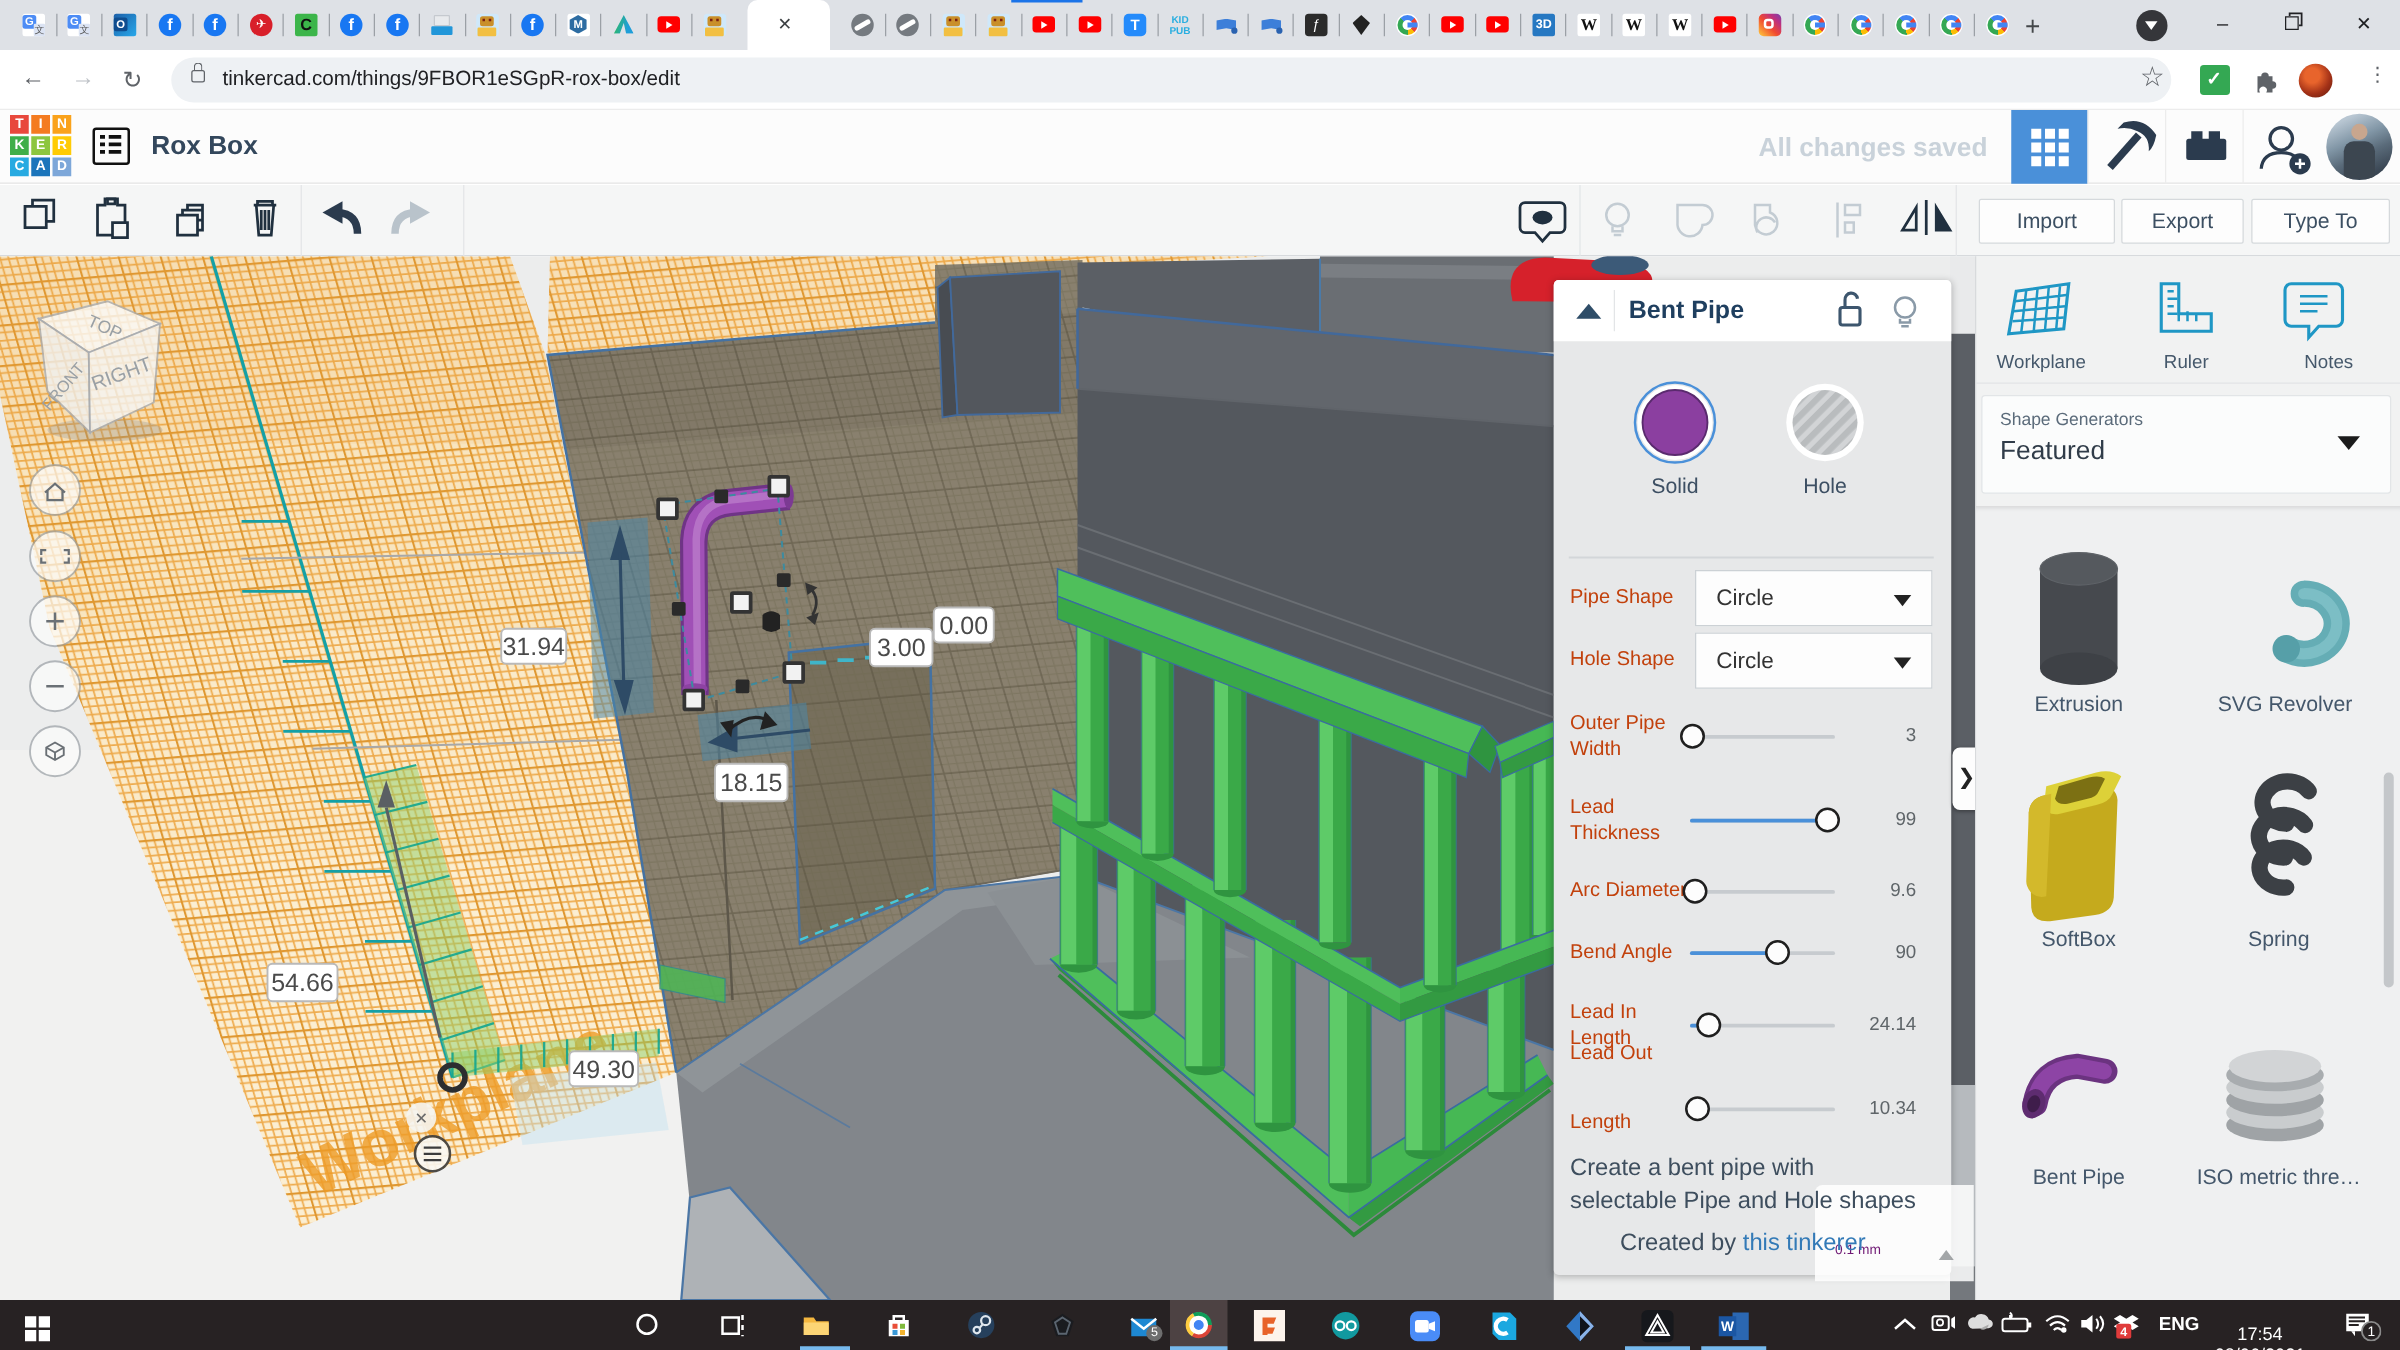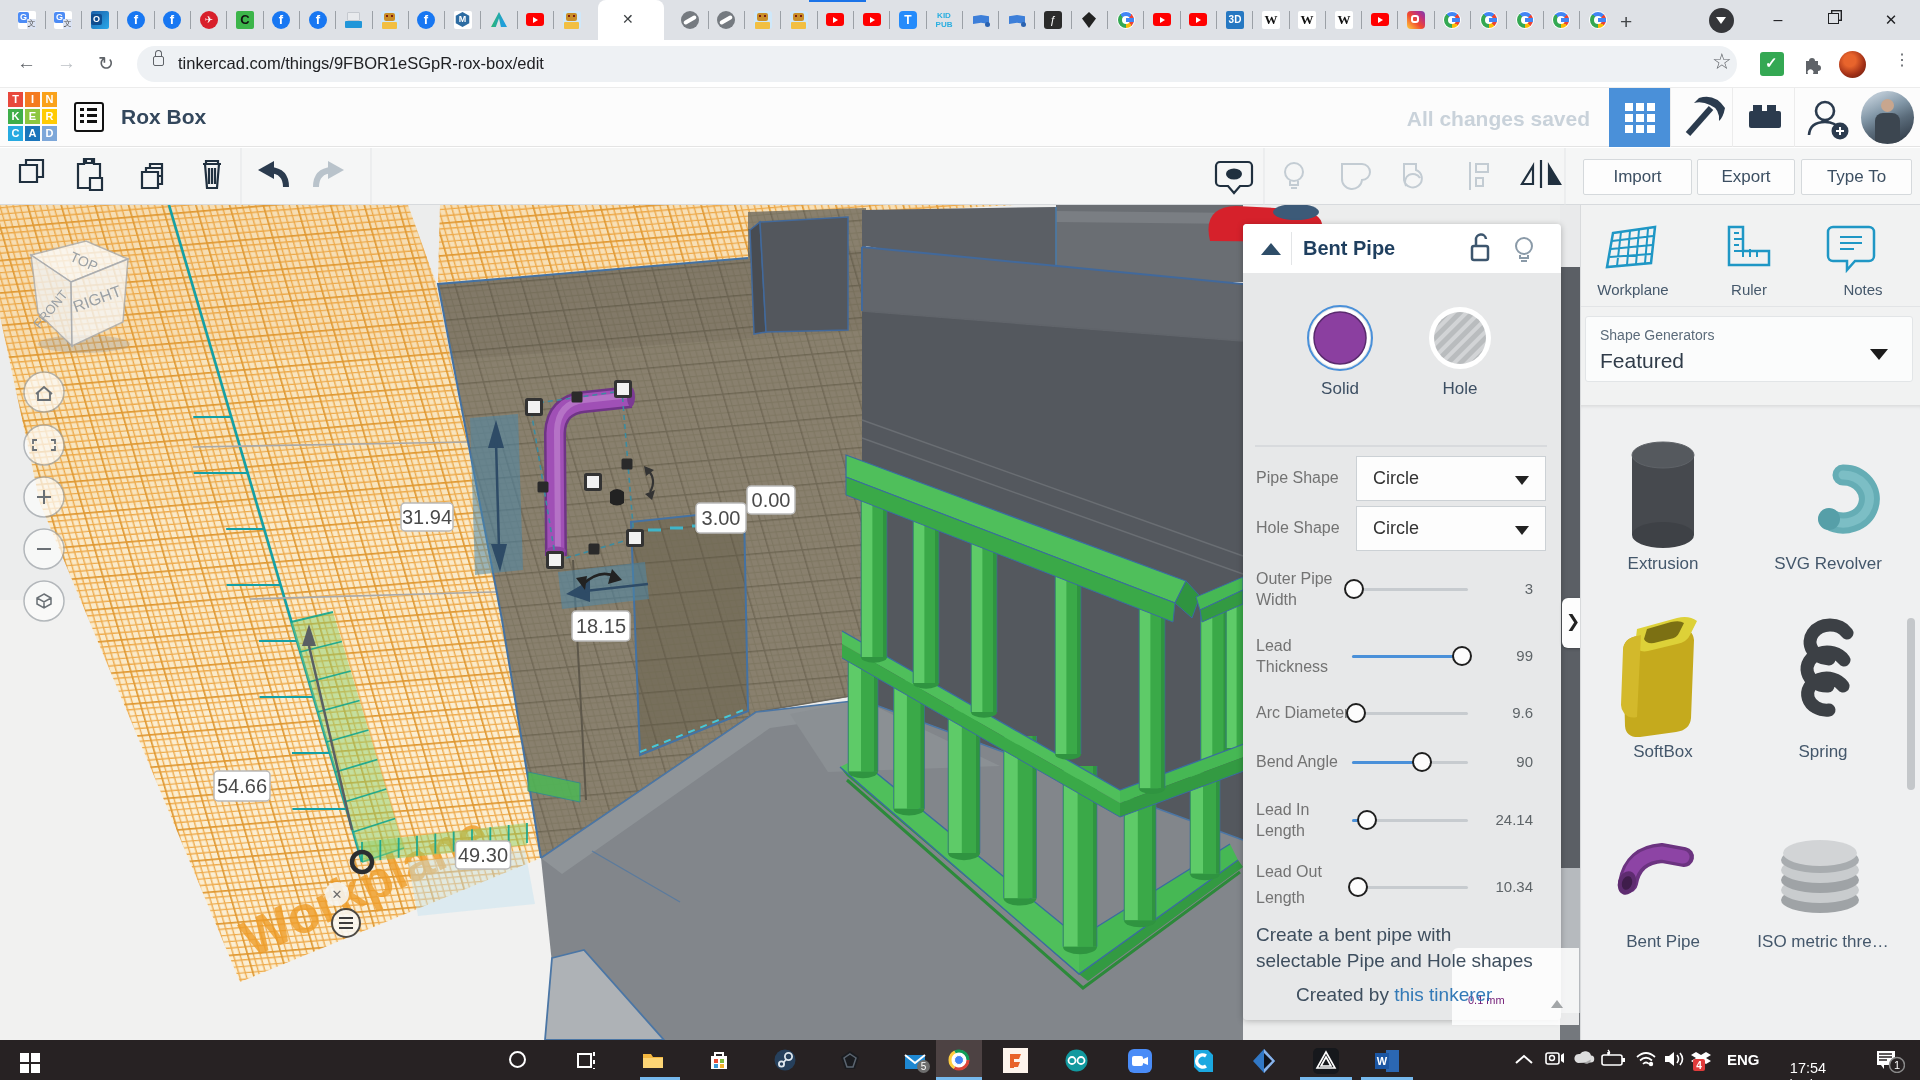--- a/index.html
+++ b/index.html
@@ -39,32 +39,32 @@
 #avatar:after{content:"";position:absolute;left:14px;top:22px;width:25px;height:30px;border-radius:8px 8px 0 0;background:#3c4650}
 
 #tktool{position:absolute;left:0;top:148px;width:1920px;height:57px;background:#f5f6f6;border-bottom:1px solid #d7dadd}
 .tbtn{position:absolute;top:11px;width:96px;height:36px;background:#fdfdfd;border:1px solid #d5d9dc;border-radius:2px;font-size:17px;color:#3c4f62;text-align:center;line-height:34px}
 
 #panel{position:absolute;left:1243px;top:224px;width:318px;height:796px;border-radius:4px;box-shadow:0 1px 6px rgba(0,0,0,0.25);background:#e7e8e9}
 #phead{position:absolute;left:0;top:0;width:318px;height:49px;background:#fff;border-radius:4px 4px 0 0}
 #ptri{position:absolute;left:18px;top:19px;width:0;height:0;border-left:10px solid transparent;border-right:10px solid transparent;border-bottom:12px solid #2e4d68}
 #psep{position:absolute;left:48px;top:8px;width:1px;height:33px;background:#e3e5e7}
 #ptitle{position:absolute;left:60px;top:13px;font-size:20px;font-weight:bold;color:#1f3f5f}
-.plab{position:absolute;font-size:16px;color:#737373;white-space:nowrap;line-height:20px}
+.plab{position:absolute;font-size:16px;color:#c2410c;white-space:nowrap;line-height:20px}
 .pval{position:absolute;left:1488px;width:45px;text-align:right;font-size:15px;color:#5f6569}
 .ptrack{position:absolute;width:116px;height:3px;background:#c7cbcf;border-radius:2px;width:116px}
 .ptrackf{position:absolute;height:3px;background:#4a90d9;border-radius:2px}
 .pknob{position:absolute;width:20px;height:20px;border-radius:50%;background:#fdfdfd;border:2.5px solid #1f1f1f}
 .pdrop{position:absolute;left:1356px;width:190px;height:45px;background:#fdfdfd;border:1px solid #ccd1d5;font-size:18px;color:#333;line-height:43px;padding-left:16px}
 .pdrop:after{content:"";position:absolute;right:16px;top:19px;border-left:7px solid transparent;border-right:7px solid transparent;border-top:9px solid #222}
 .ptxt{position:absolute;left:1256px;font-size:19px;color:#3e4e5e}
 
 #sidebar{position:absolute;left:1580px;top:205px;width:340px;height:835px;background:#f1f2f2;border-left:1px solid #d8dadc}
 .sblab{position:absolute;font-size:15px;color:#45586b;text-align:center;transform:translateX(-50%)}
-#sgcard{position:absolute;left:4px;top:111px;width:328px;height:66px;background:#fbfcfc;border:1px solid #e2e5e7;border-radius:3px}
+#sgcard{position:absolute;left:4px;top:111px;width:328px;height:79px;background:#fbfcfc;border:1px solid #e2e5e7;border-radius:3px}
 #sgcard .t1{position:absolute;left:14px;top:10px;font-size:14px;color:#5b6b7a}
 #sgcard .t2{position:absolute;left:14px;top:32px;font-size:21px;color:#303c49}
 #sgcard:after{content:"";position:absolute;right:24px;top:32px;border-left:9px solid transparent;border-right:9px solid transparent;border-top:11px solid #1b1b1b}
 #sbdiv{position:absolute;left:0;top:101px;width:340px;height:1px;background:#e2e4e6}
 #sblist{position:absolute;left:0;top:200px;width:340px;height:635px;background:#eff0f1;box-shadow:inset 0 4px 4px -3px rgba(0,0,0,0.12)}
 #sbscroll{position:absolute;left:326px;top:413px;width:8px;height:172px;background:#c4c7ca;border-radius:4px}
 
 #taskbar{position:absolute;left:0;top:1040px;width:1920px;height:40px;background:#272223}
 #tsearchbox{position:absolute;left:58px;top:1px;width:434px;height:38px;background:#fff}
 #tsearchbox span{position:absolute;left:54px;top:9px;font-size:17px;color:#3b3b3b}
@@ -773,21 +773,21 @@
 <div class="ptrack" style="left:1352px;top:761px"></div>
 <div class="ptrackf" style="left:1352px;top:761px;width:70px"></div>
 <div class="pknob" style="left:1412px;top:752px"></div>
 <div class="pval" style="top:753px">90</div>
 <div class="plab" style="left:1256px;top:800px">Lead In</div>
 <div class="plab" style="left:1256px;top:821px">Length</div>
 <div class="ptrack" style="left:1352px;top:819px"></div>
 <div class="ptrackf" style="left:1352px;top:819px;width:15px"></div>
 <div class="pknob" style="left:1357px;top:810px"></div>
 <div class="pval" style="top:811px">24.14</div>
-<div class="plab" style="left:1256px;top:862px">Lead Out</div>
+<div class="plab" style="left:1256px;top:833px">Lead Out</div>
 <div class="plab" style="left:1256px;top:888px">Length</div>
 <div class="ptrack" style="left:1352px;top:886px"></div>
 <div class="pknob" style="left:1348px;top:877px"></div>
 <div class="pval" style="top:878px">10.34</div>
 <div class="ptxt" style="top:924px">Create a bent pipe with</div>
 <div class="ptxt" style="top:950px">selectable Pipe and Hole shapes</div>
 <div class="ptxt" style="left:1296px;top:984px">Created by <span style="color:#337ab7">this tinkerer</span></div>
 
 <div style="position:absolute;left:1562px;top:598px;width:19px;height:50px;background:#fdfdfd;border-radius:6px 0 0 6px;box-shadow:0 1px 3px rgba(0,0,0,0.3)">
     <span style="position:absolute;left:4px;top:13px;font-size:17px;color:#222">❯</span>

